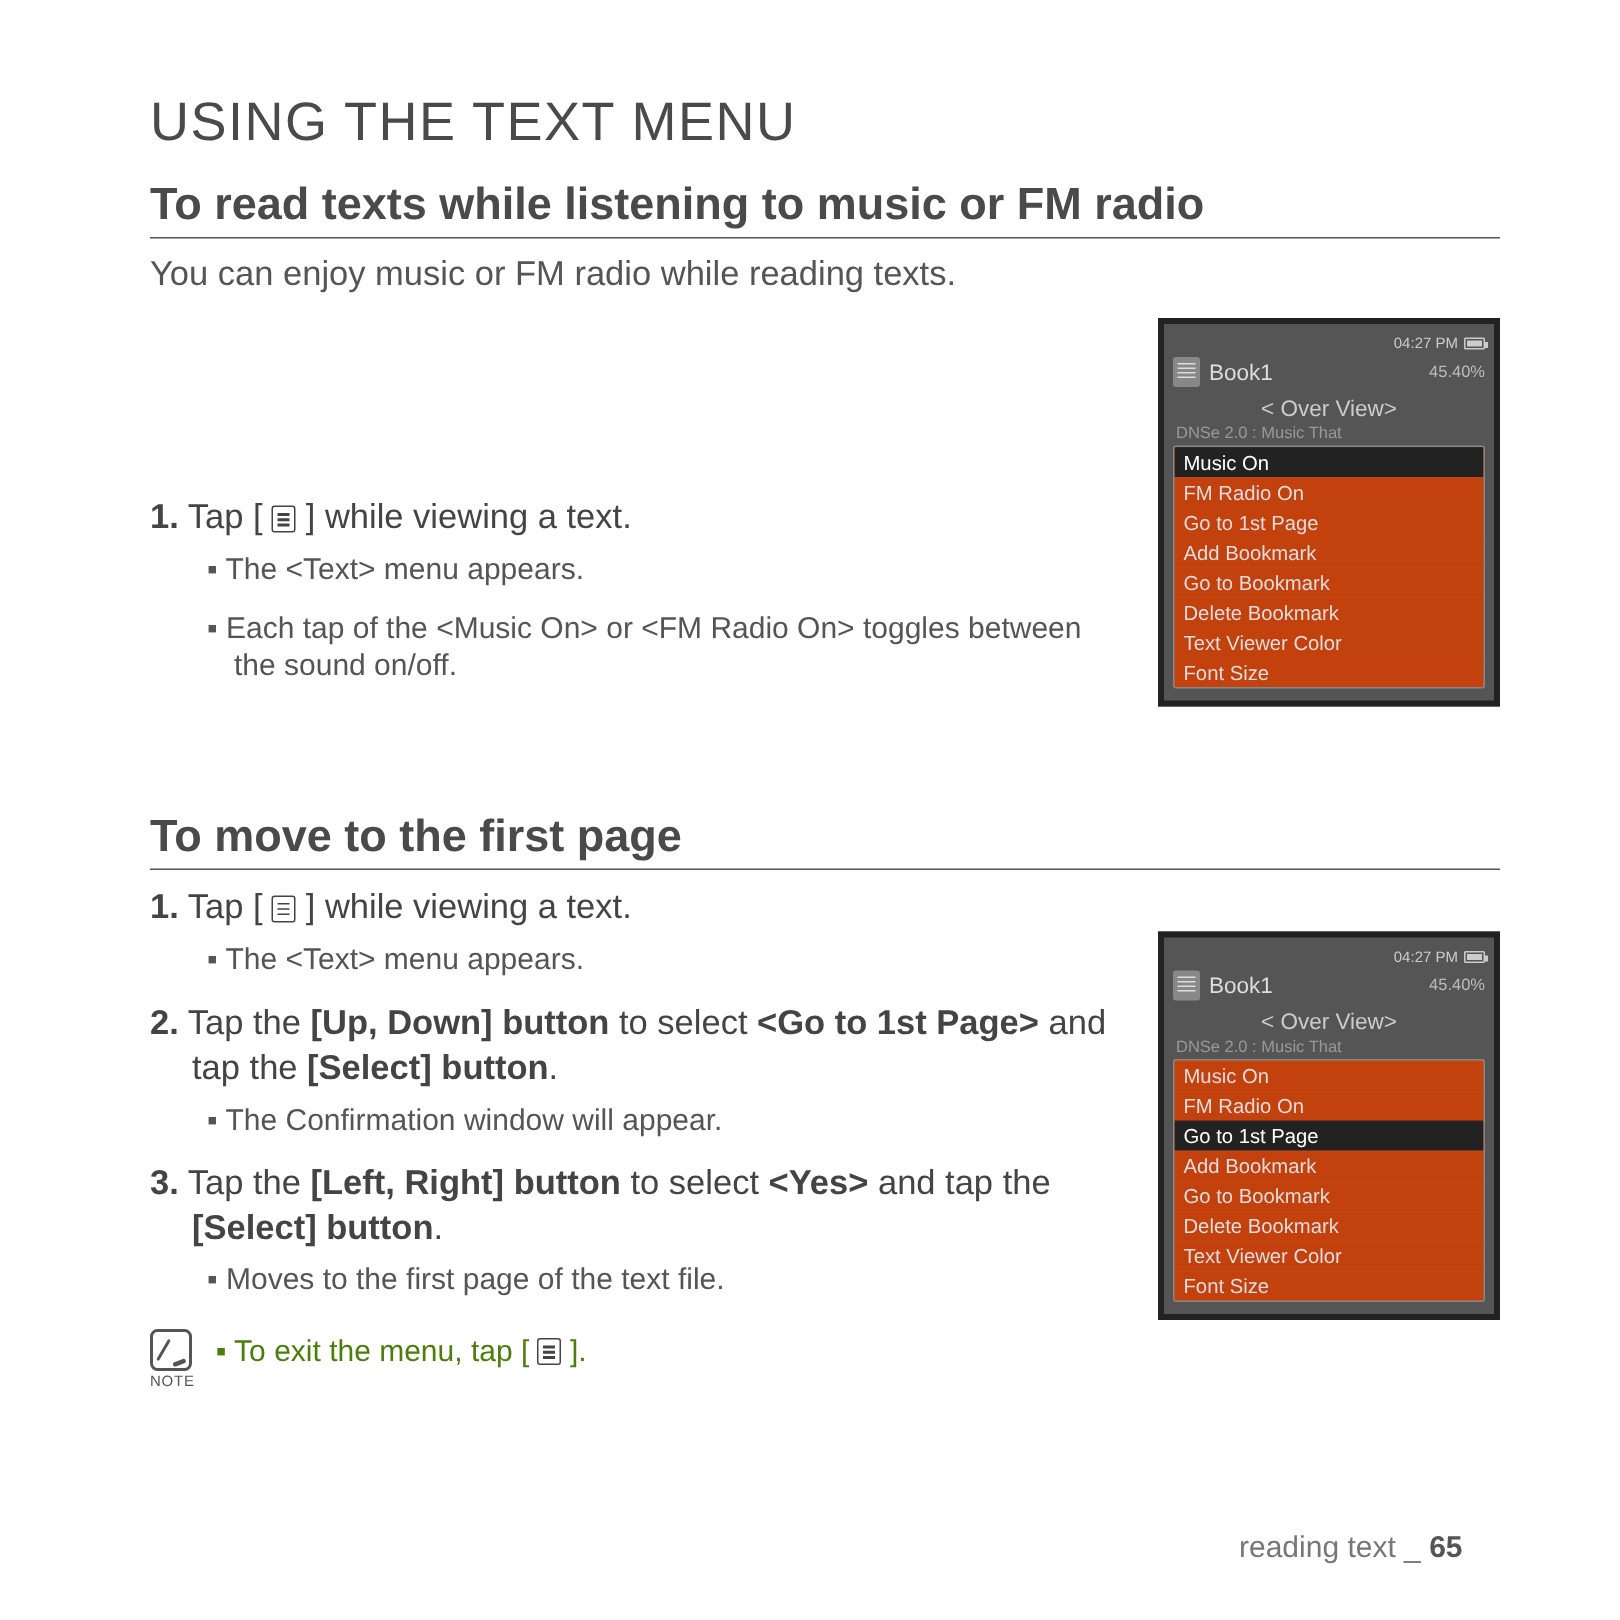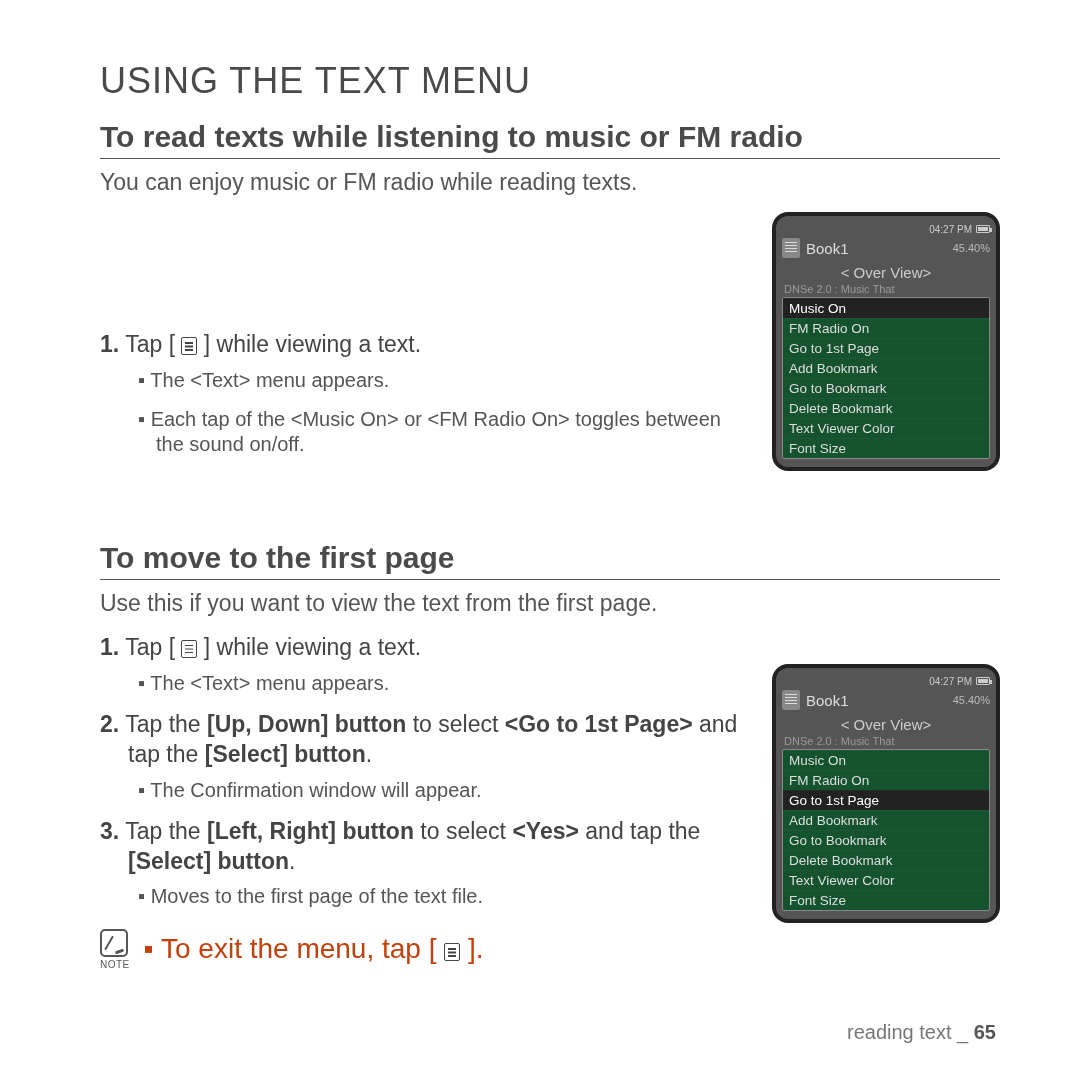--- a/index.html
+++ b/index.html
@@ -74,21 +74,21 @@
     content: "";
     position: absolute;
     left: 3px; right: 3px; top: 4px;
     height: 1.4px; background: #444;
     box-shadow: 0 3.5px 0 #444, 0 7px 0 #444;
   }
   .device {
     width: 228px;
     background: #555;
     border: 4px solid #222;
-    border-radius: 16px;
+    border-radius: 0;
     padding: 6px 6px 8px;
     font-size: 14px;
     color: #ddd;
     flex-shrink: 0;
     position: relative;
   }
   .device .statusbar {
     display: flex; justify-content: flex-end; align-items: center;
     gap: 4px; font-size: 10px; color: #ccc; height: 14px;
   }
@@ -112,21 +112,21 @@
     text-align: center;
     font-size: 15px;
     color: #ccc;
     padding: 2px 0;
   }
   .device .faded {
     font-size: 11px; color:#999; white-space: nowrap; overflow:hidden;
     padding: 0 2px 2px;
   }
   .device .menu-box {
-    background:#14532d;
+    background:#c2410c;
     border:1px solid #888;
     border-radius:2px;
     overflow:hidden;
   }
   .device .mi {
     font-size: 13.5px;
     padding: 2px 6px;
     color: #ddd;
     white-space: nowrap;
     border-top: 1px solid rgba(255,255,255,0.03);
@@ -149,25 +149,25 @@
   .note-icon::before {
     content:""; position:absolute; left:6px; top:4px; width:2px; height:16px;
     background:#555; transform: rotate(30deg); border-radius:1px;
   }
   .note-icon::after {
     content:""; position:absolute; left:13px; bottom:3px; width:9px; height:2.5px;
     background:#555; border-radius:2px; transform: rotate(-20deg);
   }
   .note-label { font-size: 10px; color:#555; letter-spacing:0.5px; }
   .note-bullet {
-    font-size: 28px; color:#c2410c; padding-top:4px;
+    font-size: 20px; color:#4d7c0f; padding-top:4px;
   }
   .note-bullet::before { content:"▪ "; }
   .footer {
-    position: absolute; bottom: 36px; right: 84px;
+    position: absolute; bottom: 36px; right: 105px;
     font-size: 20px; color:#777;
   }
   .footer .pnum { font-weight: bold; color:#555; }
 </style>
 </head>
 <body>
 
 <div class="page-title">USING THE TEXT MENU</div>
 
 <div class="section-heading">To read texts while listening to music or FM radio</div>
@@ -206,21 +206,20 @@
         <div class="mi">Go to Bookmark</div>
         <div class="mi">Delete Bookmark</div>
         <div class="mi">Text Viewer Color</div>
         <div class="mi">Font Size</div>
       </div>
   </div>
 </div>
 
 <div class="section2">
   <div class="section-heading">To move to the first page</div>
-  <div class="intro-text">Use this if you want to view the text from the first page.</div>
 
   <div class="content-row">
     <div class="steps">
       <div class="step">
         <span class="num">1.</span>
         <span>Tap [</span>
         <span class="menu-icon"></span>
         <span>] while viewing a text.</span>
       </div>
       <div class="bullet">The &lt;Text&gt; menu appears.</div>

